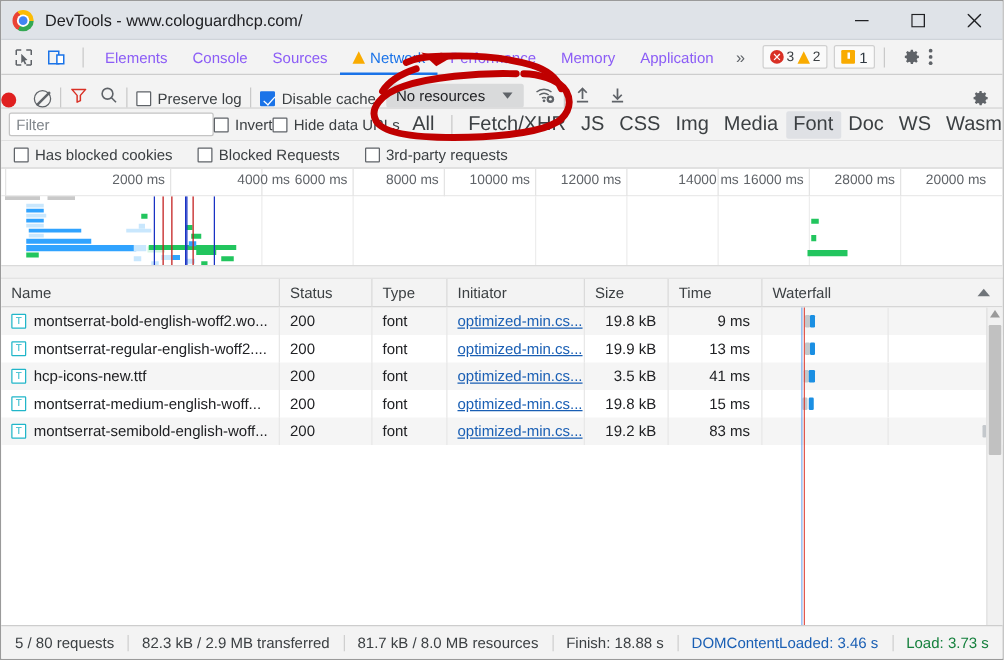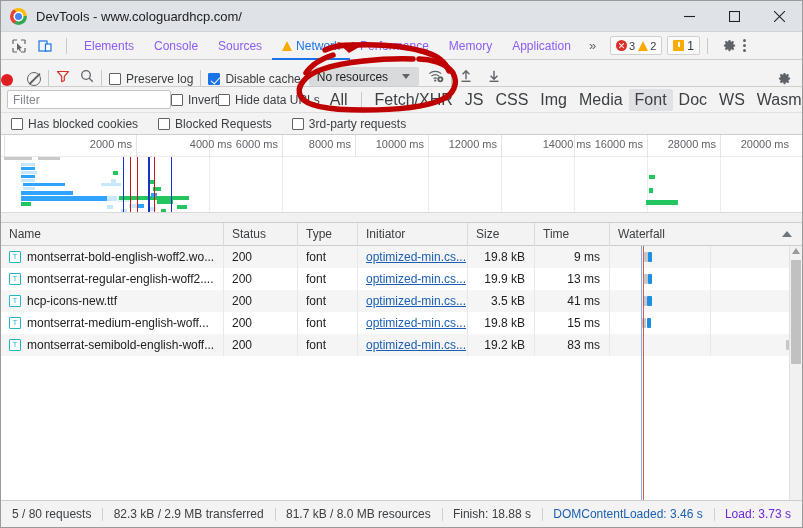--- a/index.html
+++ b/index.html
@@ -230,21 +230,21 @@
 
   
   .statusbar {
     height:27px; min-height:27px; background:#f3f3f3;
     border-top:1px solid #cdcdcd; display:flex; align-items:center;
     font-size:12px; color:#3c4043;
   }
   .sb-item { padding:0 11px; white-space:nowrap; }
   .sb-sep { width:1px; height:13px; background:#cfcfcf; }
   .sb-dcl { color:#1a5fb4; }
-  .sb-load { color:#6d28d9; }
+  .sb-load { color:#15803d; }
 
   
   .annot { position:absolute; left:0; top:0; width:803px; height:528px; pointer-events:none; }
 </style>
 </head>
 <body>
 
 <div class="window">
 
   <div class="titlebar">

